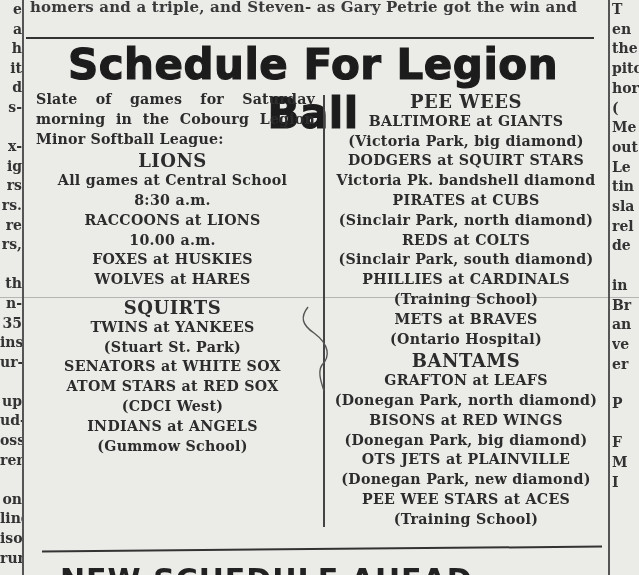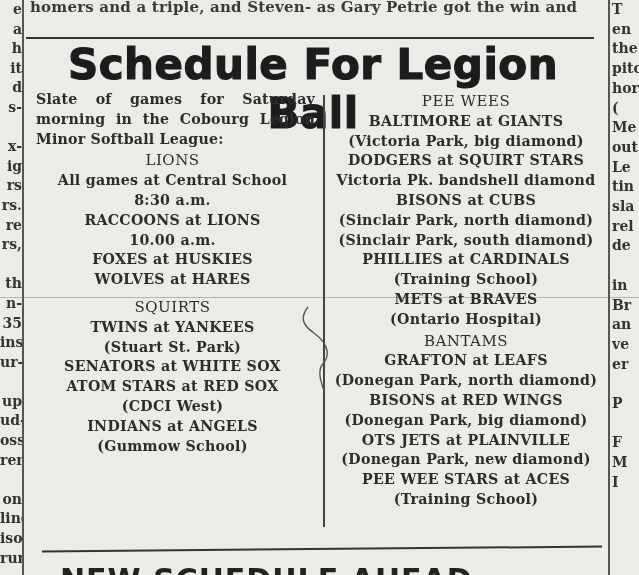--- a/index.html
+++ b/index.html
@@ -39,21 +39,21 @@
       letter-spacing: 0.5px; color: #1c1c1c; -webkit-text-stroke: 1.2px #1c1c1c;
     }
     .col-divider { position: absolute; left: 323px; top: 95px; width: 1.5px; height: 432px; background: #444; }
     .col {
       position: absolute; top: 90px; font-weight: bold; font-size: 14.2px;
       line-height: 19.8px; text-align: center; color: #2c2c2c;
     }
     .col.left { left: 30px; width: 285px; }
     .col.right { left: 328px; width: 276px; }
     .intro { text-align: justify; text-align-last: left; padding-left: 6px; letter-spacing: 0.2px; }
-    .section-head { font-weight: normal; font-size: 15px; letter-spacing: 0.5px; margin-top: 2px; }
+    .section-head { font-weight: bold; font-size: 18px; letter-spacing: 0.5px; margin-top: 2px; }
     .match { letter-spacing: 0.3px; }
     .venue { font-weight: bold; letter-spacing: 0.3px; }
     .time { letter-spacing: 0.3px; text-align: center; }
     .squiggle { position: absolute; left: 300px; top: 305px; }
     .next-headline {
       position: absolute; left: 60px; top: 556px; width: 540px; height: 20px; overflow: hidden;
       font-family: "DejaVu Sans", sans-serif; font-weight: 900; font-size: 30px; color: #222;
       line-height: 48px; letter-spacing: 1px; white-space: nowrap;
     }
     .fold { position: absolute; left: 0; top: 297px; width: 639px; height: 1px; background: rgba(80,80,80,0.35); }
@@ -162,22 +162,23 @@
   <svg class="squiggle" width="40" height="90" viewBox="0 0 40 90">
     <path d="M8 2 C 0 12, 2 20, 14 28 C 30 40, 30 52, 22 60 C 18 66, 20 74, 24 86" fill="none" stroke="#555" stroke-width="1.4"></path>
   </svg>
 
   <div class="col right">
     <div class="section-head">PEE WEES</div>
     <div class="match">BALTIMORE at GIANTS</div>
     <div class="venue">(Victoria Park, big diamond)</div>
     <div class="match">DODGERS at SQUIRT STARS</div>
     <div class="venue">Victoria Pk. bandshell diamond</div>
-    <div class="match">BISONS at CUBS</div>
+    <div class="match">PIRATES at CUBS</div>
     <div class="venue">(Sinclair Park, north diamond)</div>
+    <div class="match">REDS at COLTS</div>
     <div class="venue">(Sinclair Park, south diamond)</div>
     <div class="match">PHILLIES at CARDINALS</div>
     <div class="venue">(Training School)</div>
     <div class="match">METS at BRAVES</div>
     <div class="venue">(Ontario Hospital)</div>
 
     <div class="section-head">BANTAMS</div>
     <div class="match">GRAFTON at LEAFS</div>
     <div class="venue">(Donegan Park, north diamond)</div>
     <div class="match">BISONS at RED WINGS</div>

